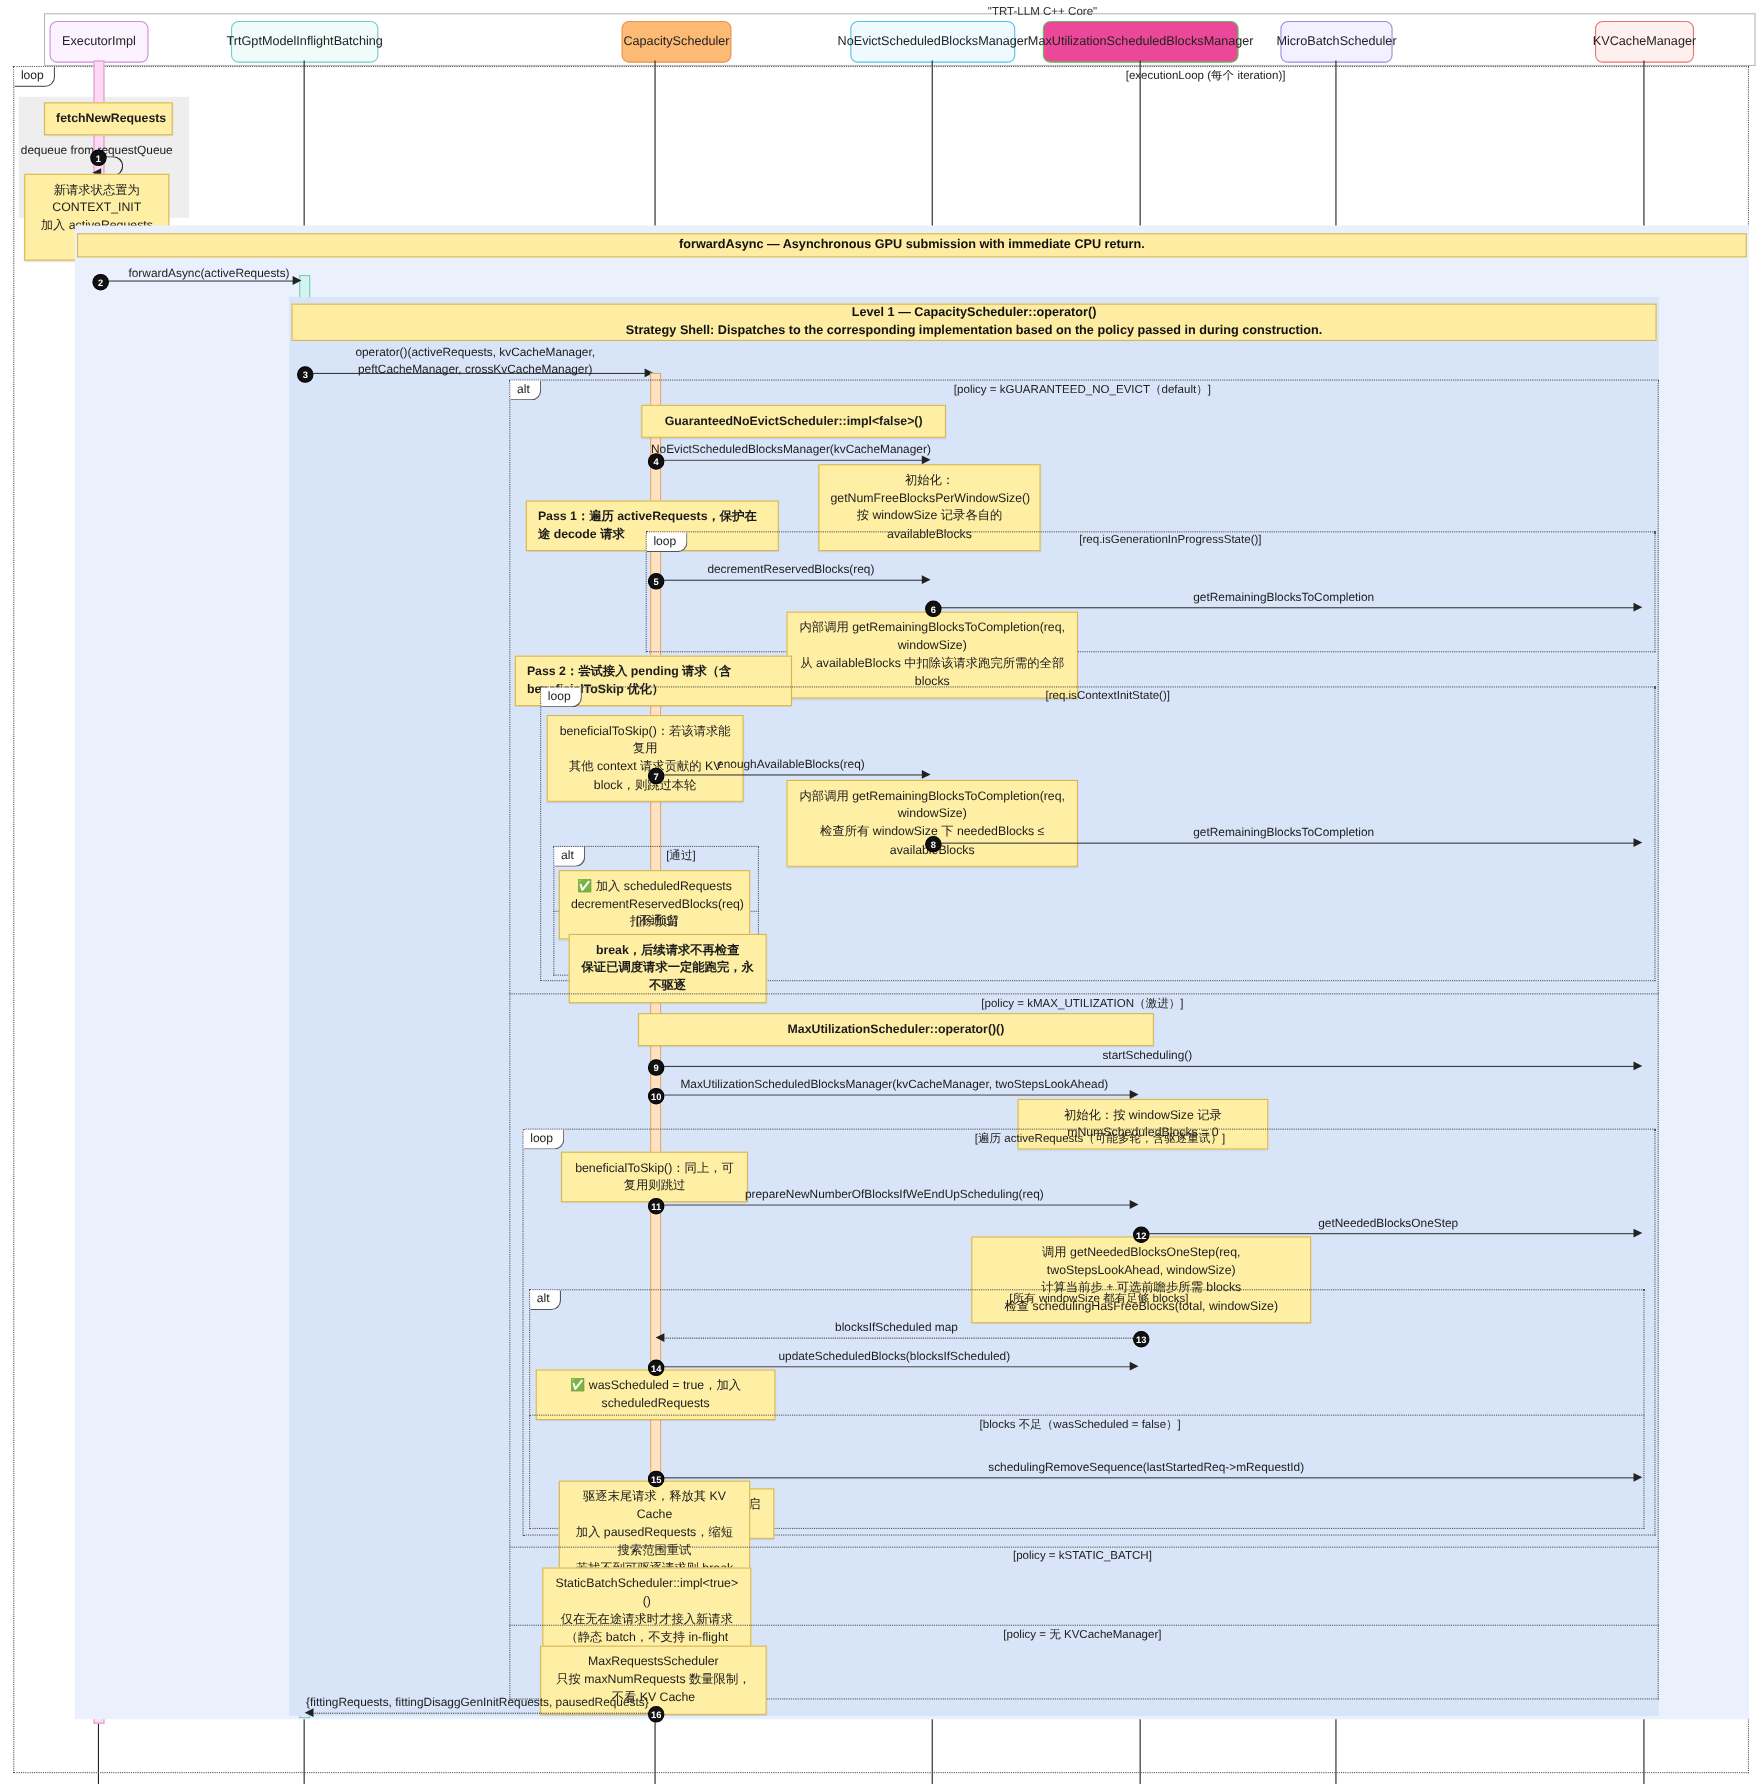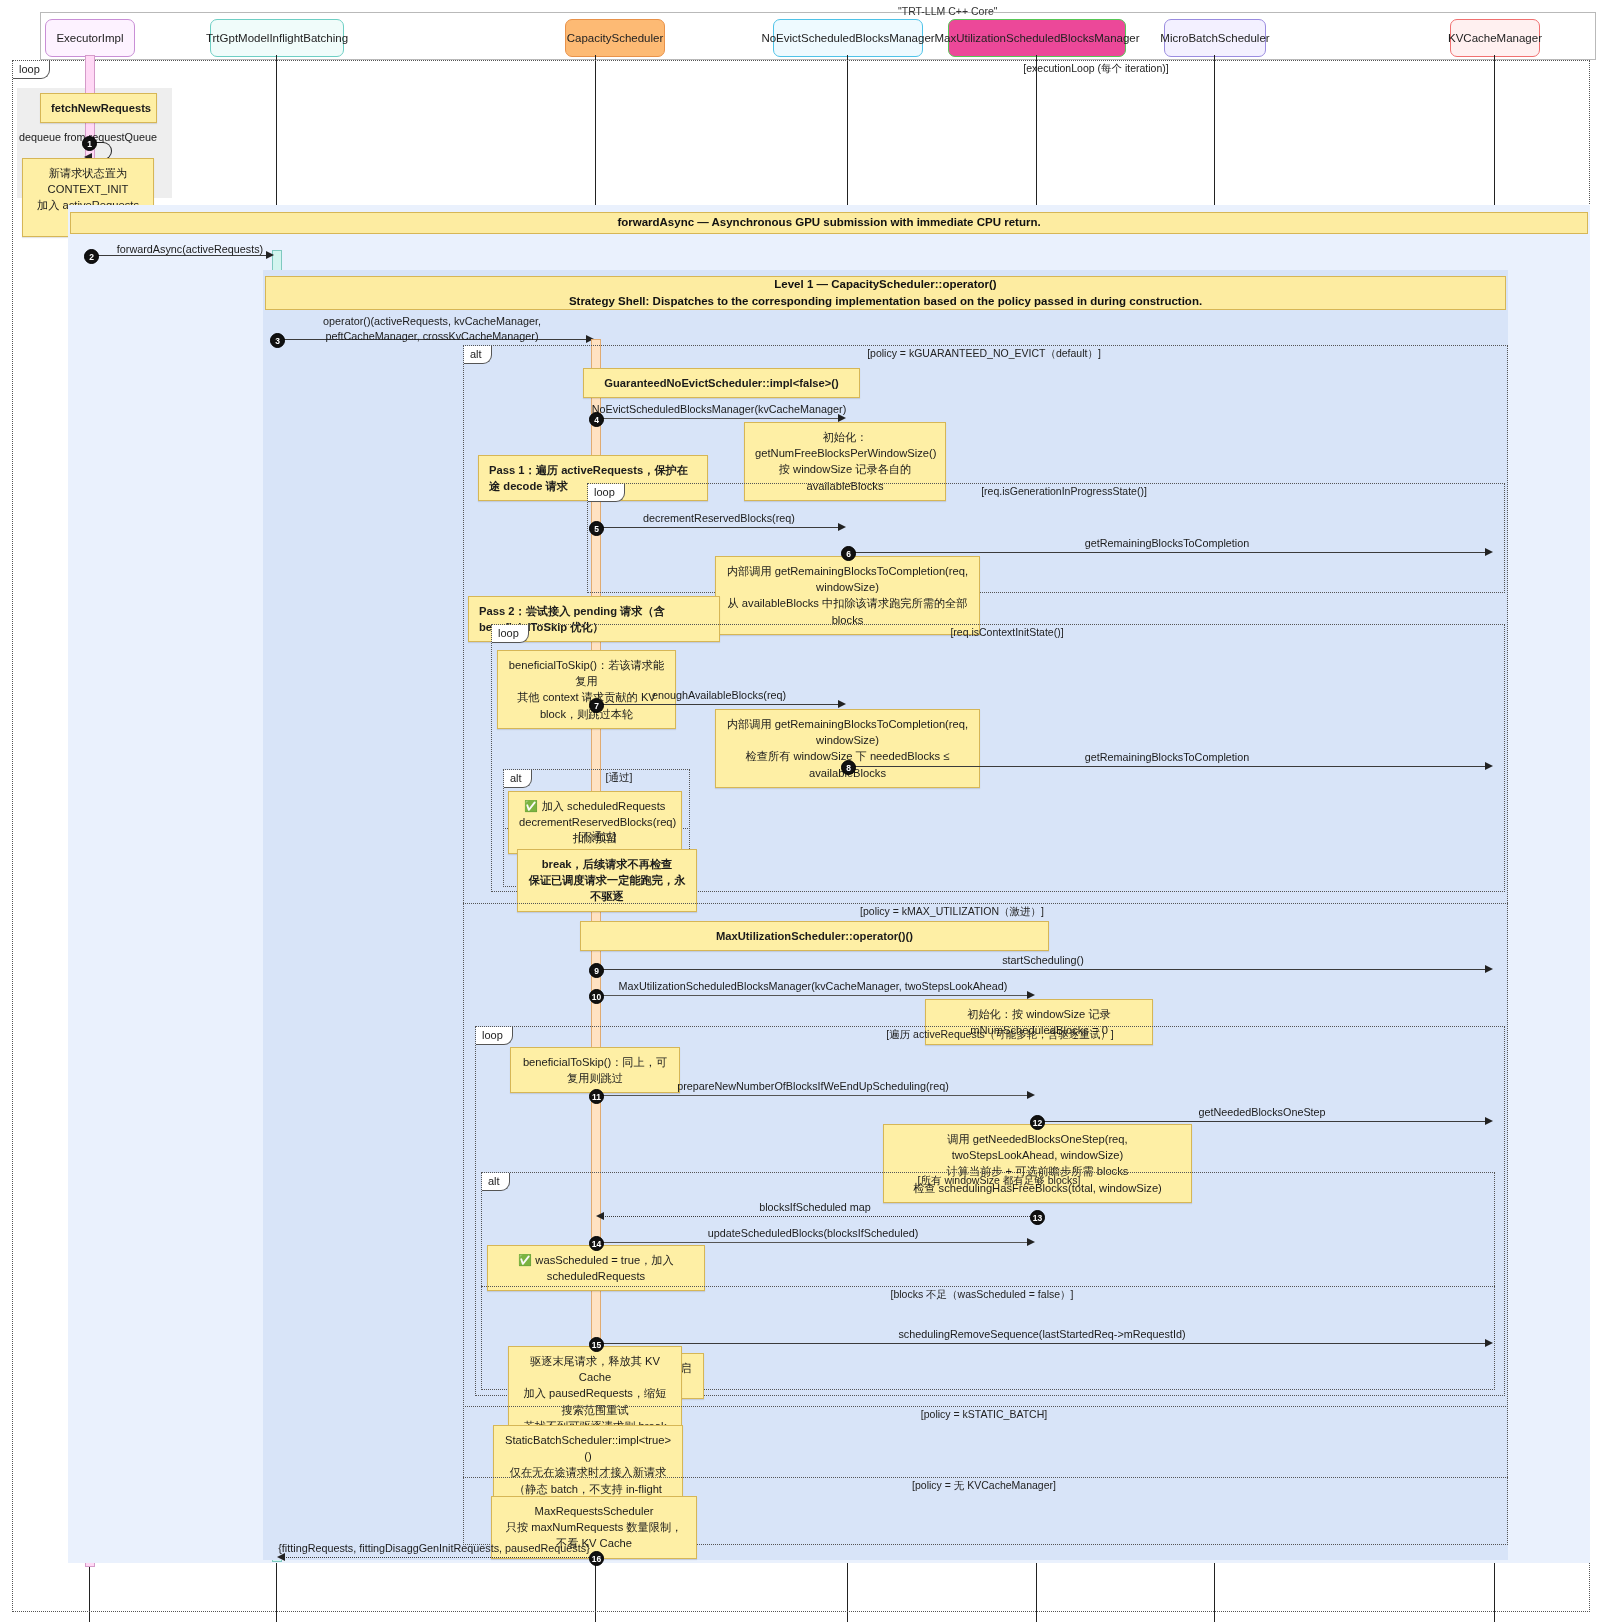--- a/index.html
+++ b/index.html
@@ -223,21 +223,21 @@
   <div class="frag-cond" style="left:619px;top:771px;">[通过]</div>
   <div class="frag-div" style="left:503px;top:828px;width:187px;"></div>
   <div class="frag-cond" style="left:597px;top:830px;">[不通过]</div>
 
   <div class="note" style="left:508px;top:791px;width:174px;">✅ 加入 scheduledRequests
 decrementReservedBlocks(req) 扣除预留</div>
   <div class="note bold" style="left:517px;top:849px;width:180px;">break，后续请求不再检查
 保证已调度请求一定能跑完，永不驱逐</div>
 
   <div class="frag-div" style="left:463px;top:903px;width:1045px;"></div>
-  <div class="frag-cond" style="left:952px;top:905px;text-align:right;">[policy = kMAX_UTILIZATION（激进）]</div>
+  <div class="frag-cond" style="left:984px;top:905px;text-align:right;">[policy = kMAX_UTILIZATION（激进）]</div>
 
   <div class="note bold" style="left:580px;top:921px;width:469px;">MaxUtilizationScheduler::operator()()</div>
 
   <div class="msg" style="left:595px;top:969px;width:893px;"></div>
   <div class="arrowR" style="left:1485px;top:965px;"></div>
   <div class="msg-label" style="left:1043px;top:953px;">startScheduling()</div>
   <div class="seqnum" style="left:589px;top:963px;">9</div>
 
   <div class="msg thick" style="left:595px;top:995px;width:435px;"></div>
   <div class="arrowR" style="left:1027px;top:991px;"></div>

